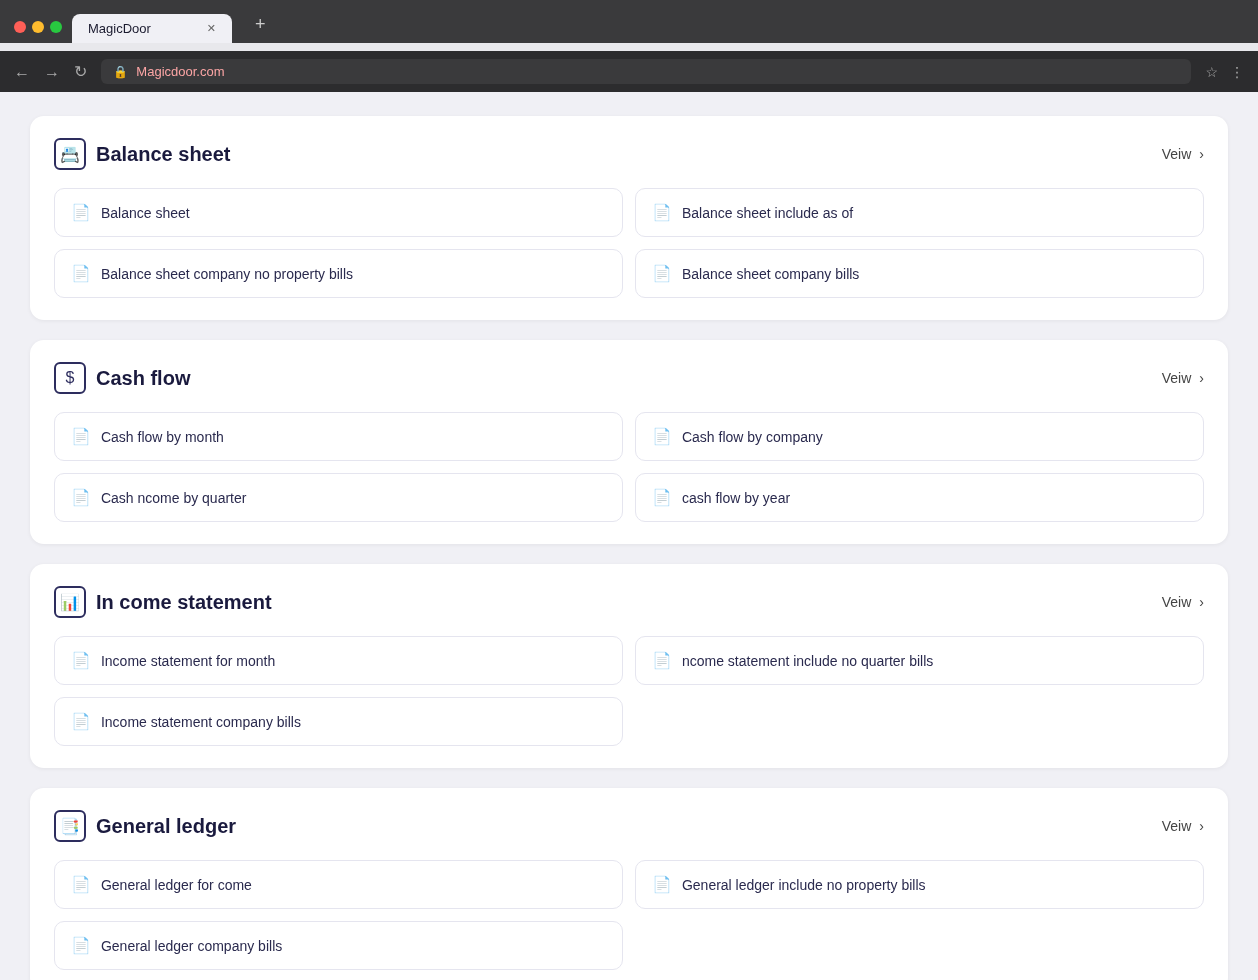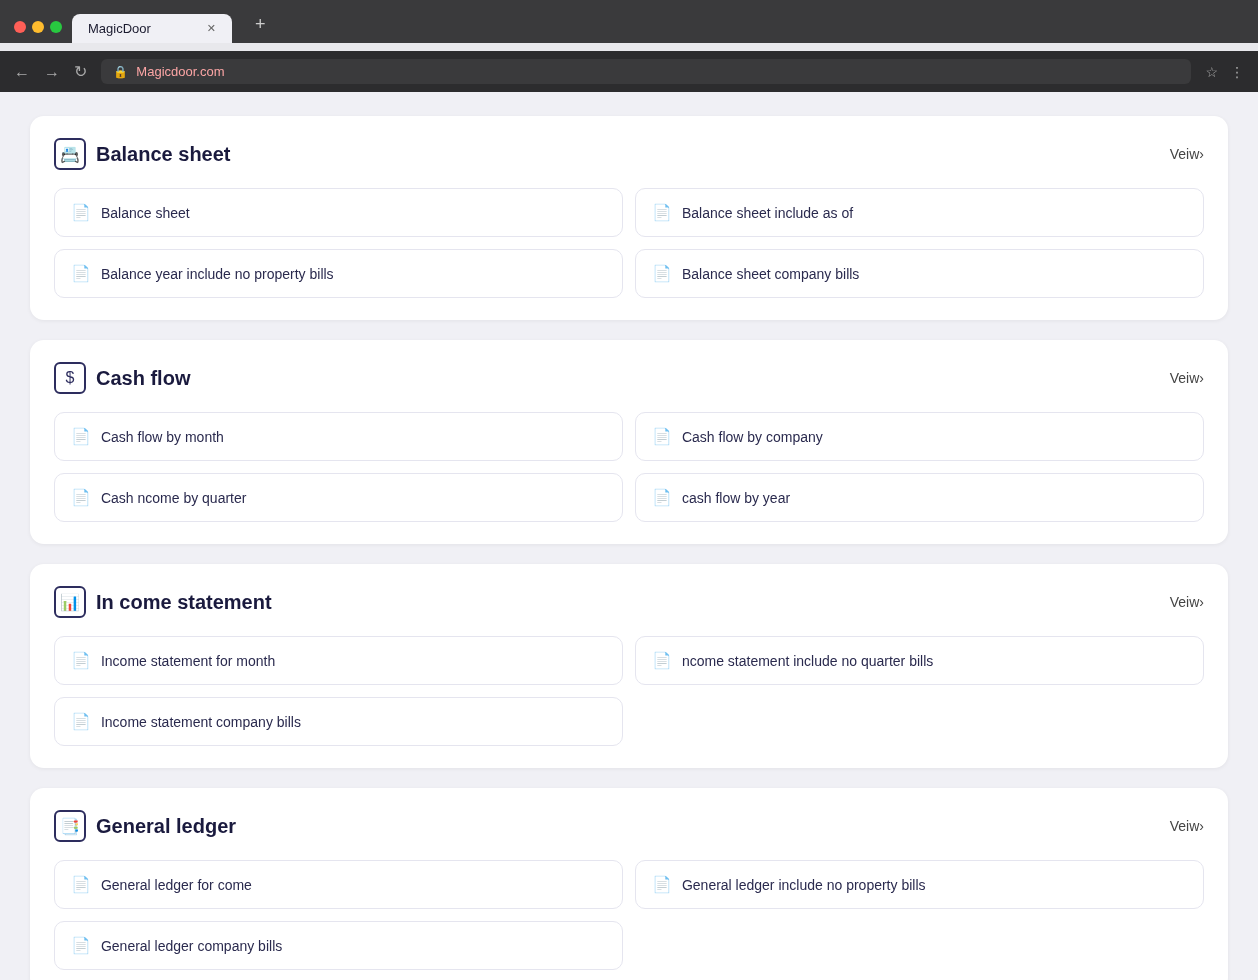--- a/index.html
+++ b/index.html
@@ -132,21 +132,21 @@
       color: #2d2d5e;
     }
     .section-title {
       font-size: 20px;
       font-weight: 700;
       color: #1a1a3e;
     }
     .view-link {
       display: flex;
       align-items: center;
-      gap: 0;
+      gap: 8px;
       color: #444;
       font-size: 14px;
       cursor: pointer;
       text-decoration: none;
     }
     .view-link .chevron { font-size: 14px; }
 
     
     .items-grid {
       display: grid;
@@ -230,21 +230,21 @@
           <div class="report-item">
             <span class="report-item-icon">📄</span>
             <span class="report-item-label">Balance sheet</span>
           </div>
           <div class="report-item">
             <span class="report-item-icon">📄</span>
             <span class="report-item-label">Balance sheet include as of</span>
           </div>
           <div class="report-item">
             <span class="report-item-icon">📄</span>
-            <span class="report-item-label">Balance year include no property bills</span>
+            <span class="report-item-label">Balance sheet company no property bills</span>
           </div>
           <div class="report-item">
             <span class="report-item-icon">📄</span>
             <span class="report-item-label">Balance sheet company bills</span>
           </div>
         </div>
       </div>
       <div class="section-card">
         <div class="section-header">
           <div class="section-title-group">

